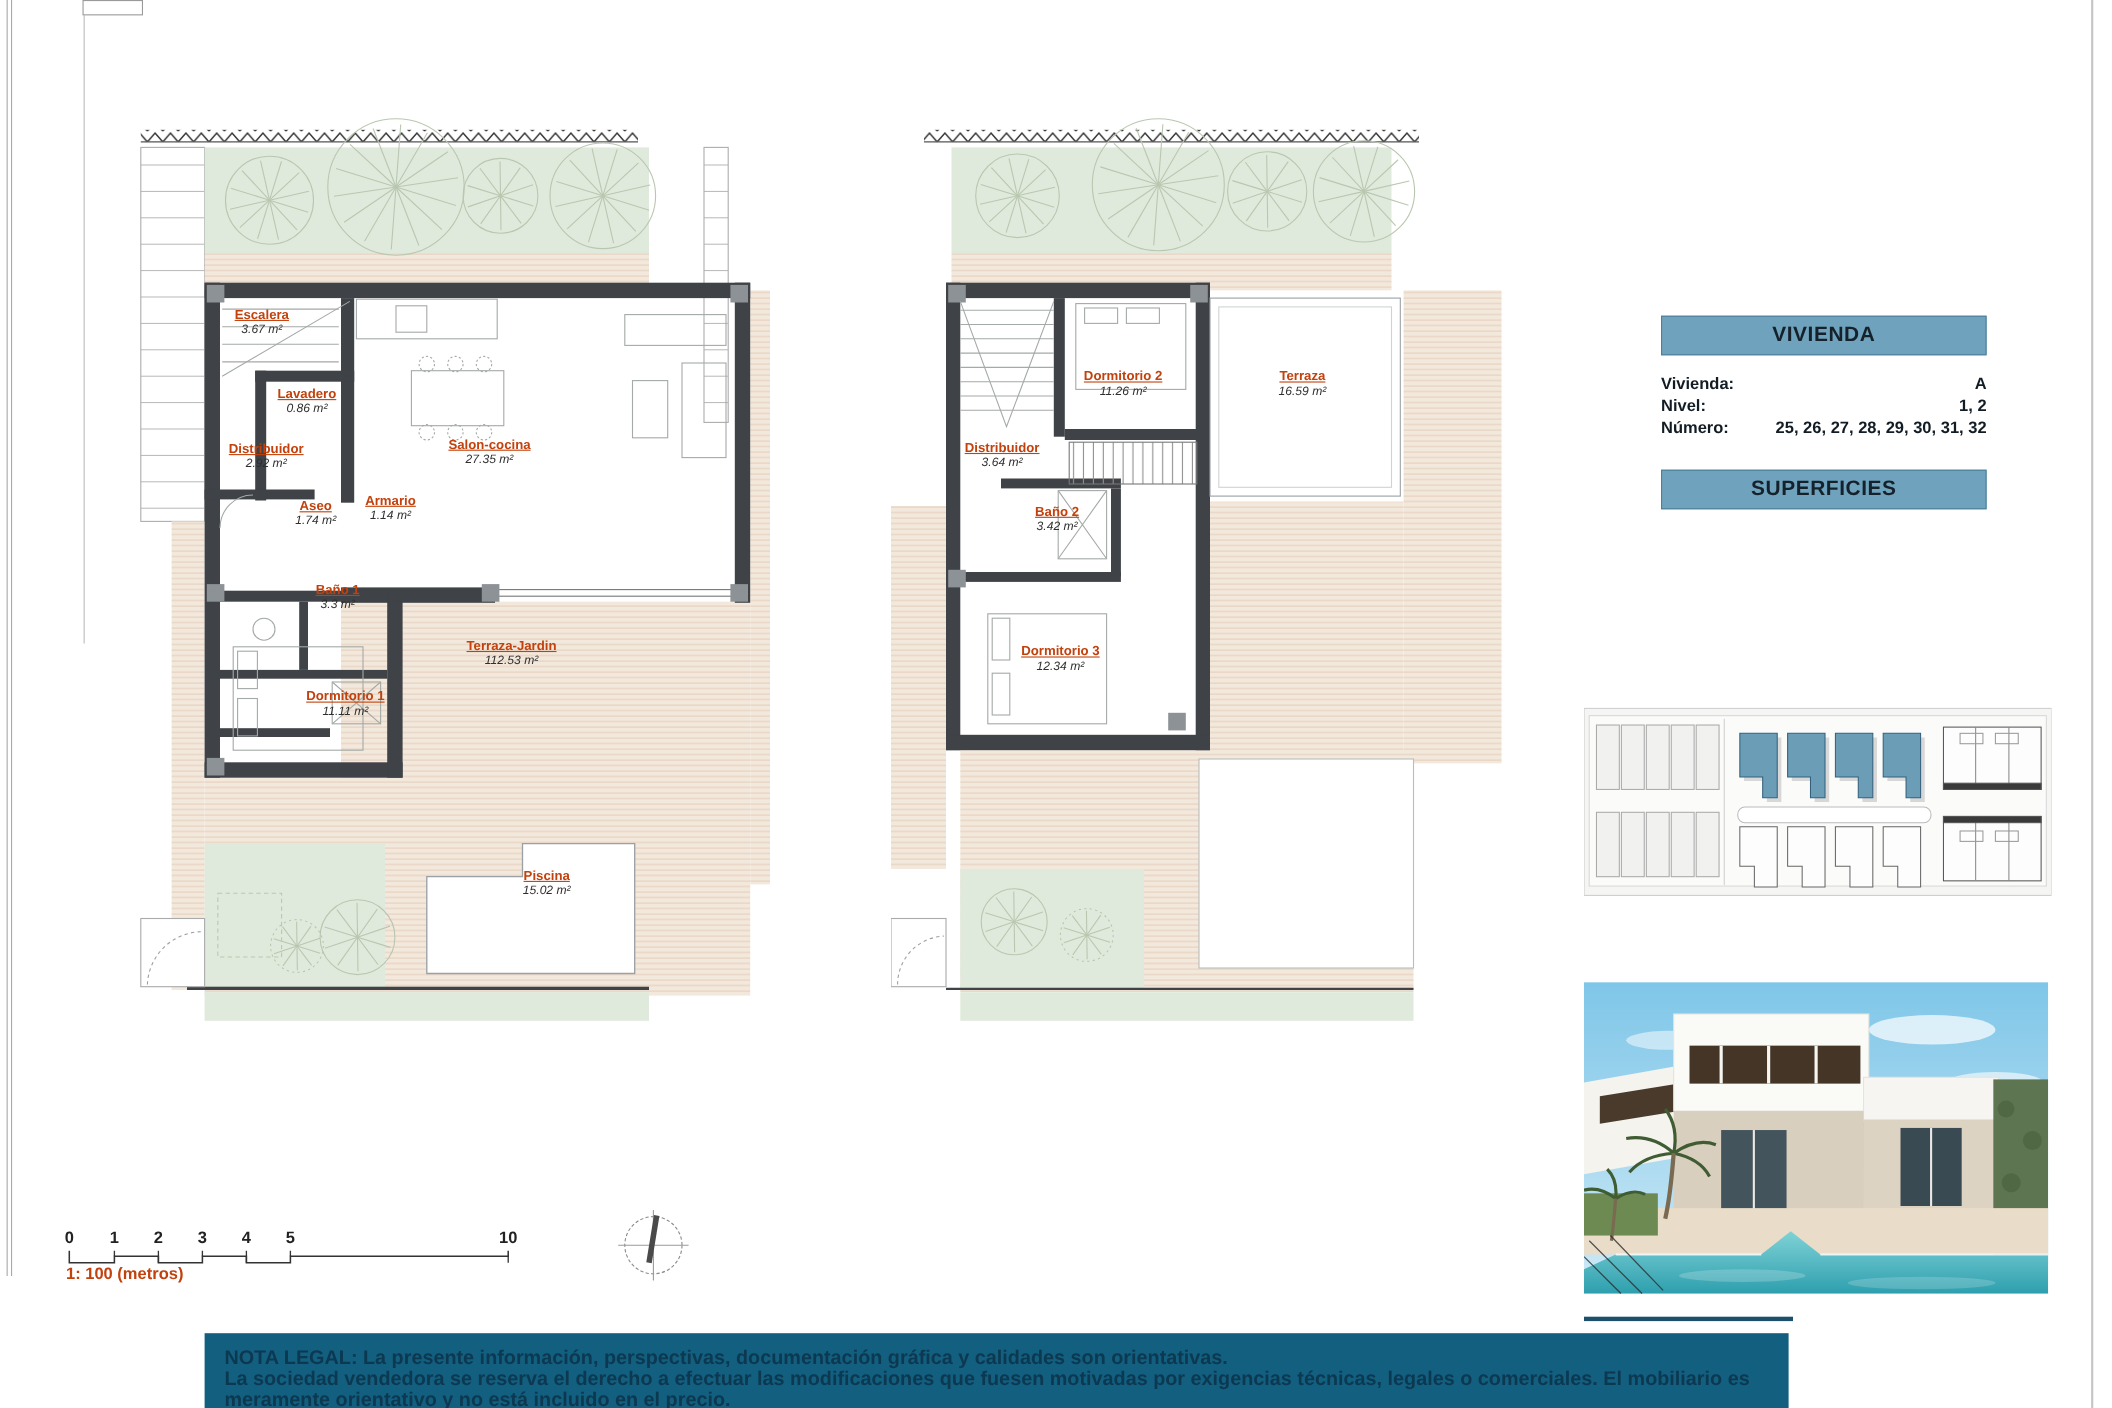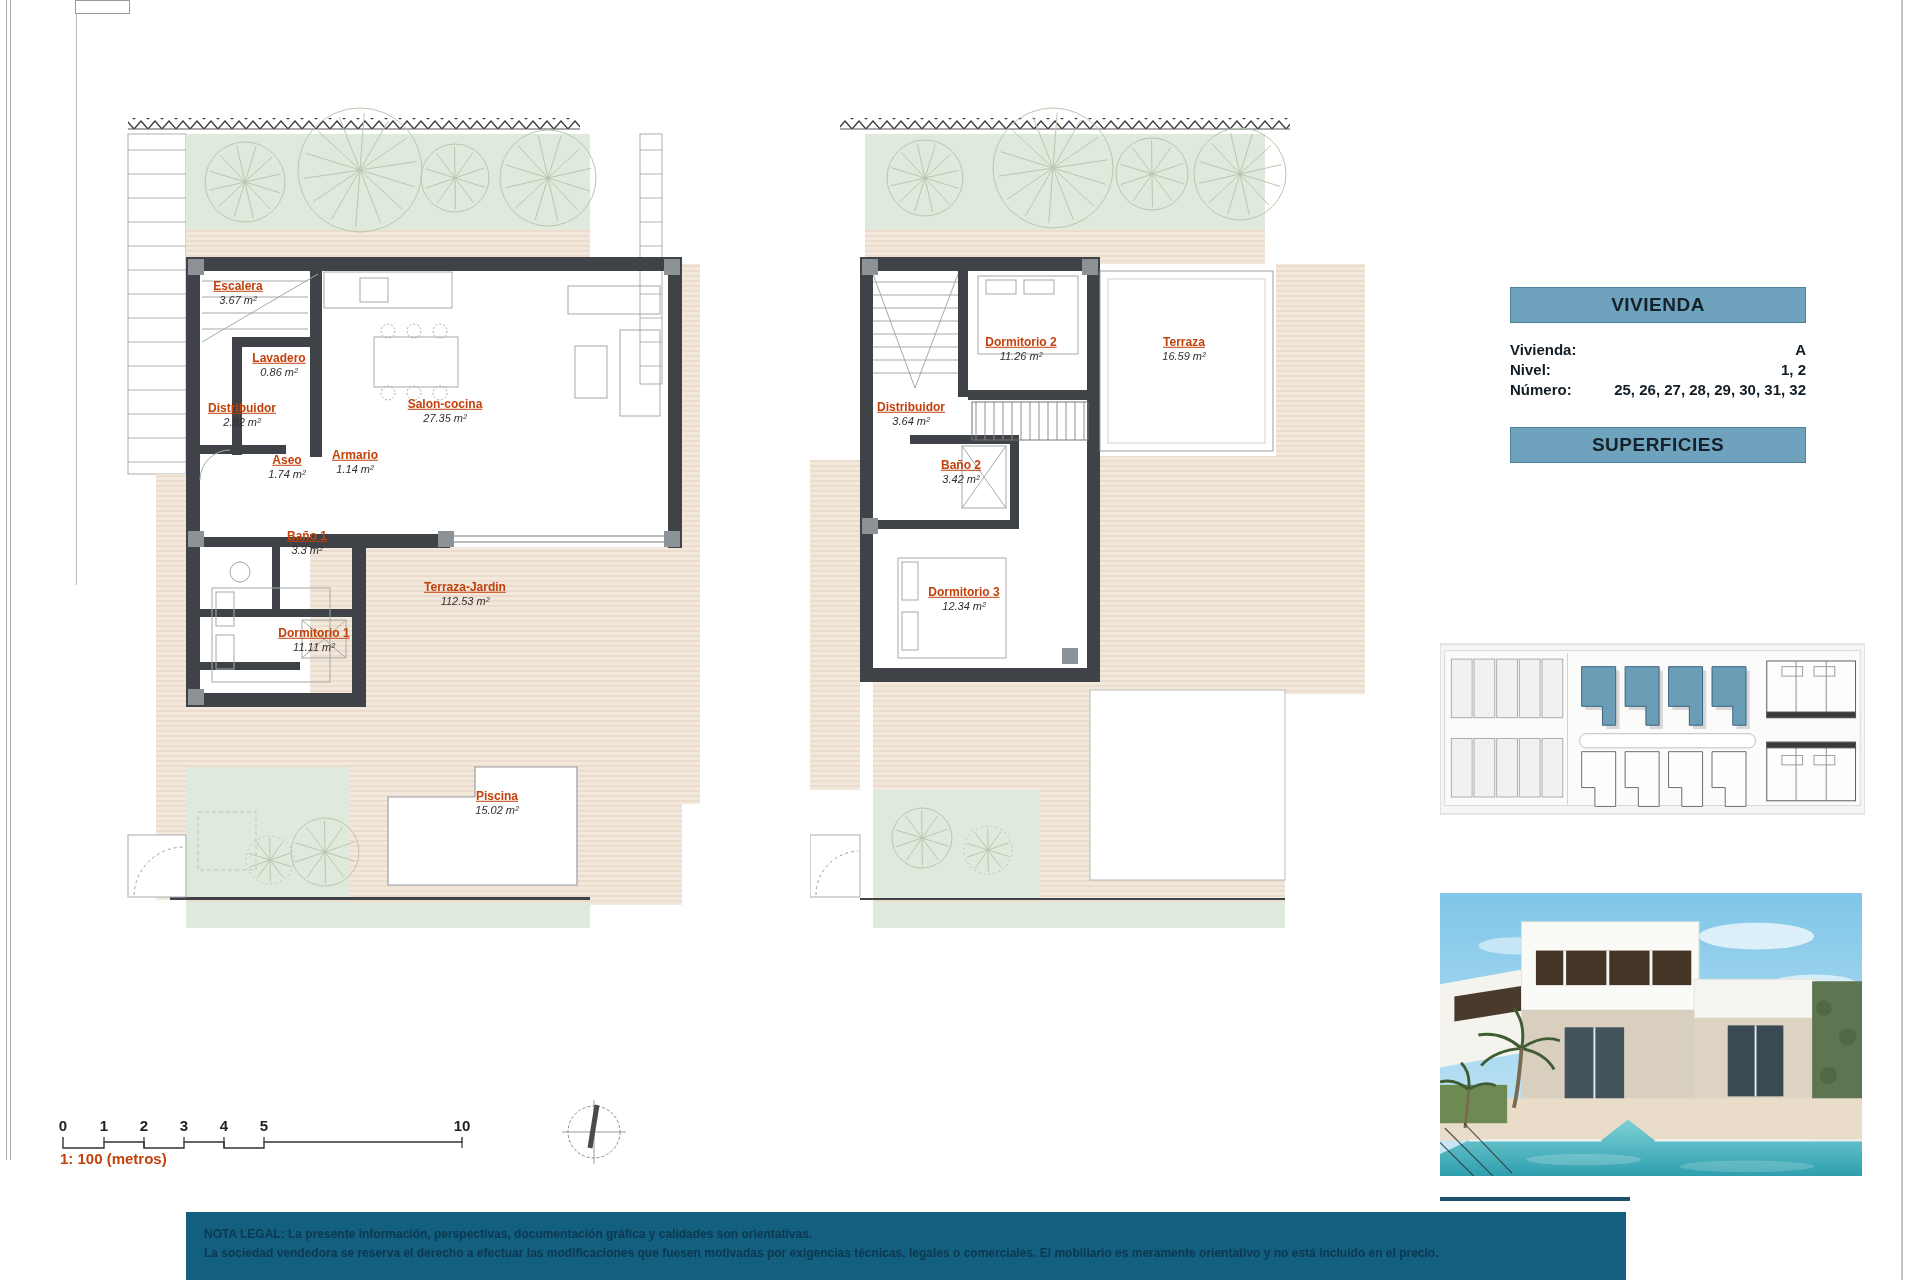--- a/index.html
+++ b/index.html
@@ -27,21 +27,21 @@
 
   .siteplan{position:absolute;left:1440px;top:640px;width:425px;height:178px;}
   .render{position:absolute;left:1440px;top:892px;width:422px;height:285px;}
 
   .scalebar{position:absolute;left:0;top:0;}
   .tick-num{position:absolute;transform:translateX(-50%);font-size:15px;font-weight:bold;color:#222;}
   .scale-label{position:absolute;left:60px;top:1150px;font-size:15px;font-weight:bold;color:#c2410c;}
 
   .legal{position:absolute;left:186px;top:1212px;width:1440px;height:68px;background:var(--legal);
     padding:13px 18px 0 18px;}
-  .legal p{font-size:12px;color:var(--legal-text);line-height:19px;font-weight:bold;}
+  .legal p{font-size:18px;color:var(--legal-text);line-height:19px;font-weight:bold;}
   .accent-line{position:absolute;left:1440px;top:1197px;width:190px;height:4px;background:#1c4f6b;}
   .corner-box{position:absolute;left:75px;top:0;width:55px;height:14px;border:1px solid #9a9a9a;background:#fff;}
 </style>
 </head>
 <body>
 
 <div class="page">
 
   <div class="edge-v" style="left:6px;top:0;width:1px;height:1160px;"></div>
   <div class="edge-v" style="left:10px;top:0;width:1px;height:1160px;"></div>

